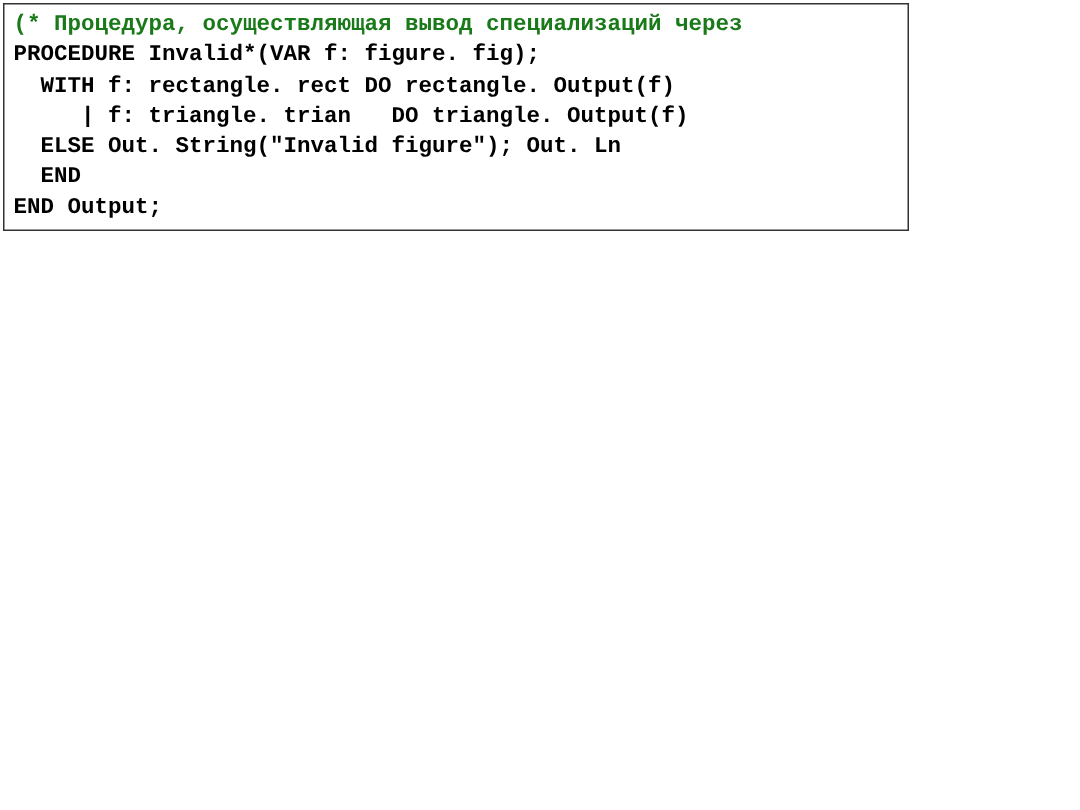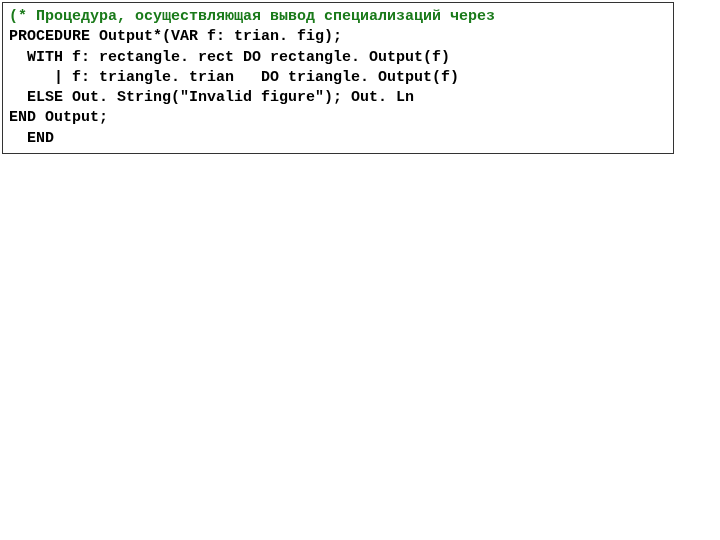--- a/index.html
+++ b/index.html
@@ -11,34 +11,34 @@
     font-family: "Courier New", monospace;
     font-size: 15px;
     font-weight: bold;
     color: #000000;
     line-height: 1.35;
   }
   .box {
     border: 1px solid #333;
     padding: 4px 6px;
     margin: 2px;
-    width: 672px;
+    width: 604px;
     box-sizing: border-box;
   }
   .comment {
     color: #1a7a1a;
   }
   .code-line {
     white-space: pre;
   }
 </style>
 </head>
 <body>
 
 <div class="box">
   <div class="code-line comment">(* Процедура, осуществляющая вывод специализаций через</div>
-  <div class="code-line">PROCEDURE Output*(VAR f: trian. fig);</div>
+  <div class="code-line">PROCEDURE Invalid*(VAR f: figure. fig);</div>
   <div class="code-line">  WITH f: rectangle. rect DO rectangle. Output(f)</div>
   <div class="code-line">     | f: triangle. trian   DO triangle. Output(f)</div>
   <div class="code-line">  ELSE Out. String("Invalid figure"); Out. Ln</div>
+  <div class="code-line">  END</div>
   <div class="code-line">END Output;</div>
-  <div class="code-line">  END</div>
 </div>
 
 </body></html>

